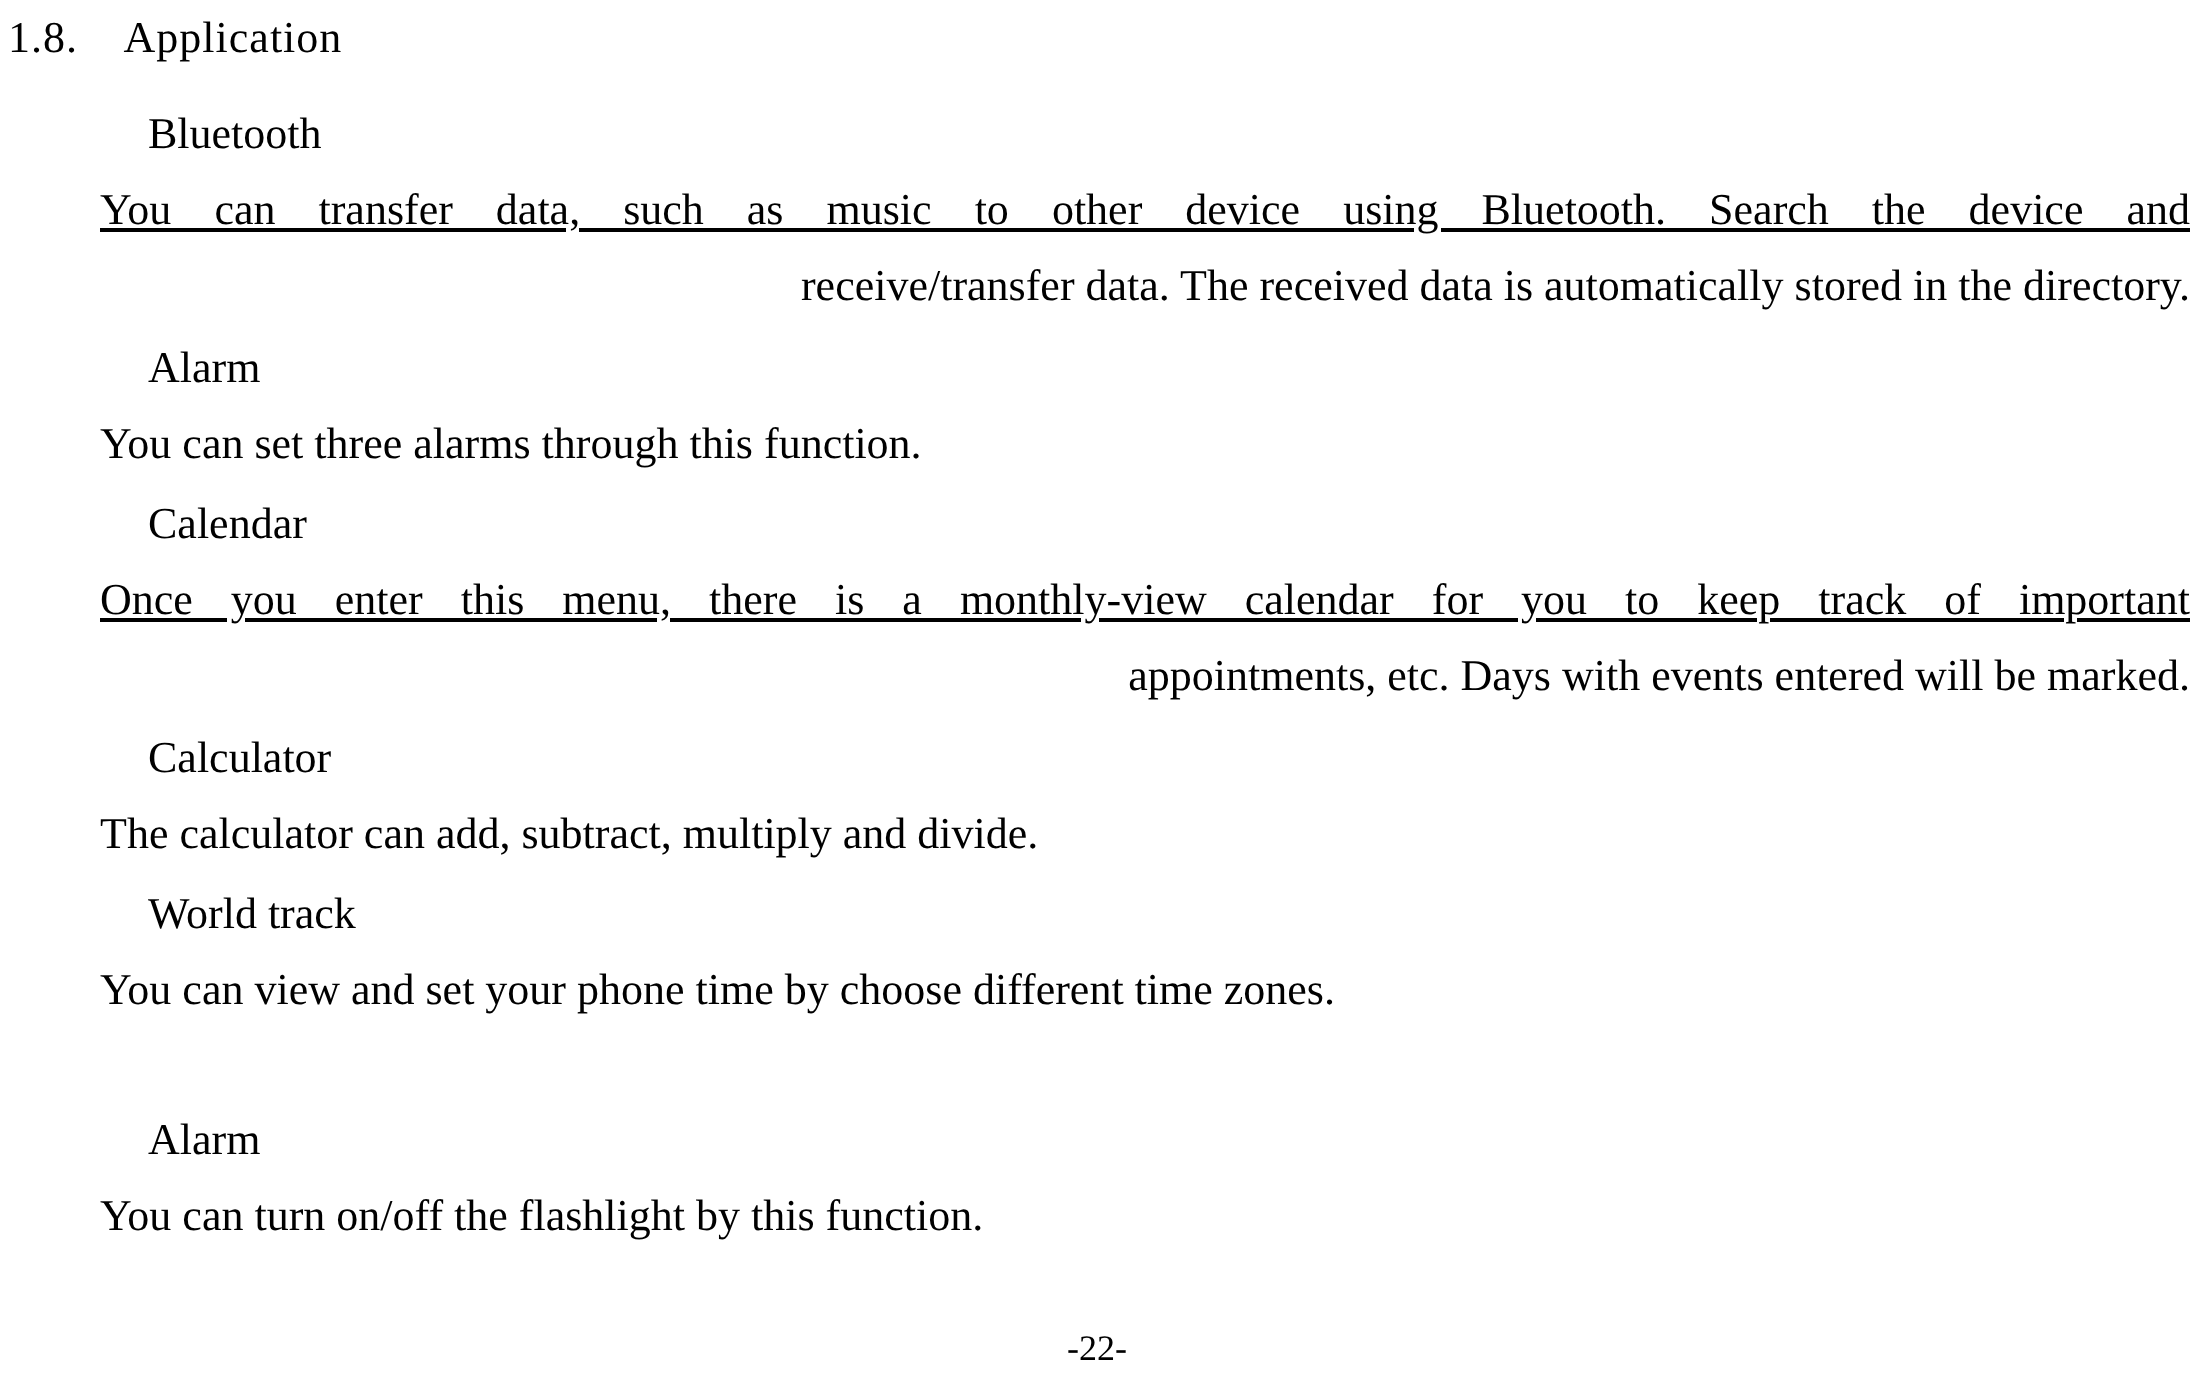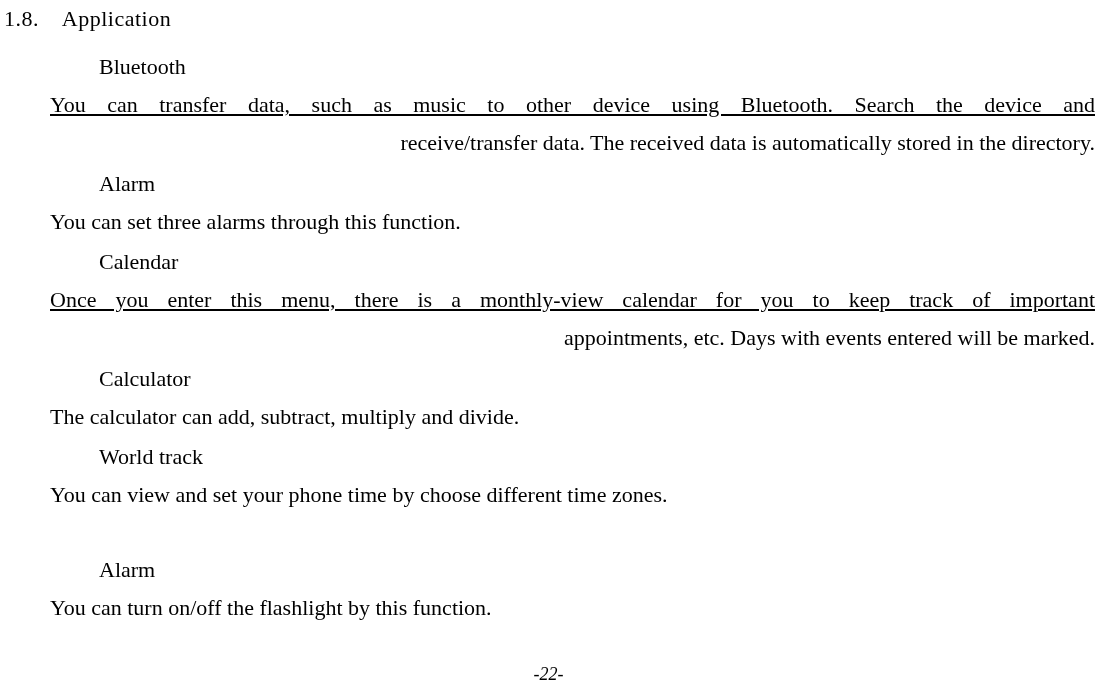--- a/index.html
+++ b/index.html
@@ -22,21 +22,21 @@
       padding-left: 4px;
       padding-top: 6px;
       padding-bottom: 18px;
       letter-spacing: 0.5px;
     }
     .section-num {
       display: inline-block;
       margin-right: 18px;
     }
     .subheading {
-      padding-left: 99px;
+      padding-left: 74px;
       padding-bottom: 8px;
       padding-top: 4px;
     }
     .body-text {
       padding-left: 2px;
       padding-right: 2px;
       padding-bottom: 8px;
       padding-top: 2px;
       text-align: justify;
       text-justify: inter-word;
@@ -57,21 +57,20 @@
     .spacer {
       height: 34px;
     }
     .page-number {
       position: absolute;
       bottom: 8px;
       left: 0;
       right: 0;
       text-align: center;
       font-size: 18px;
-      font-style: italic;
     }
   </style>
 </head>
 <body>
 
 <div class="section-heading">
   <span class="section-num">1.8.</span>
   <span>Application</span>
 </div>
 

